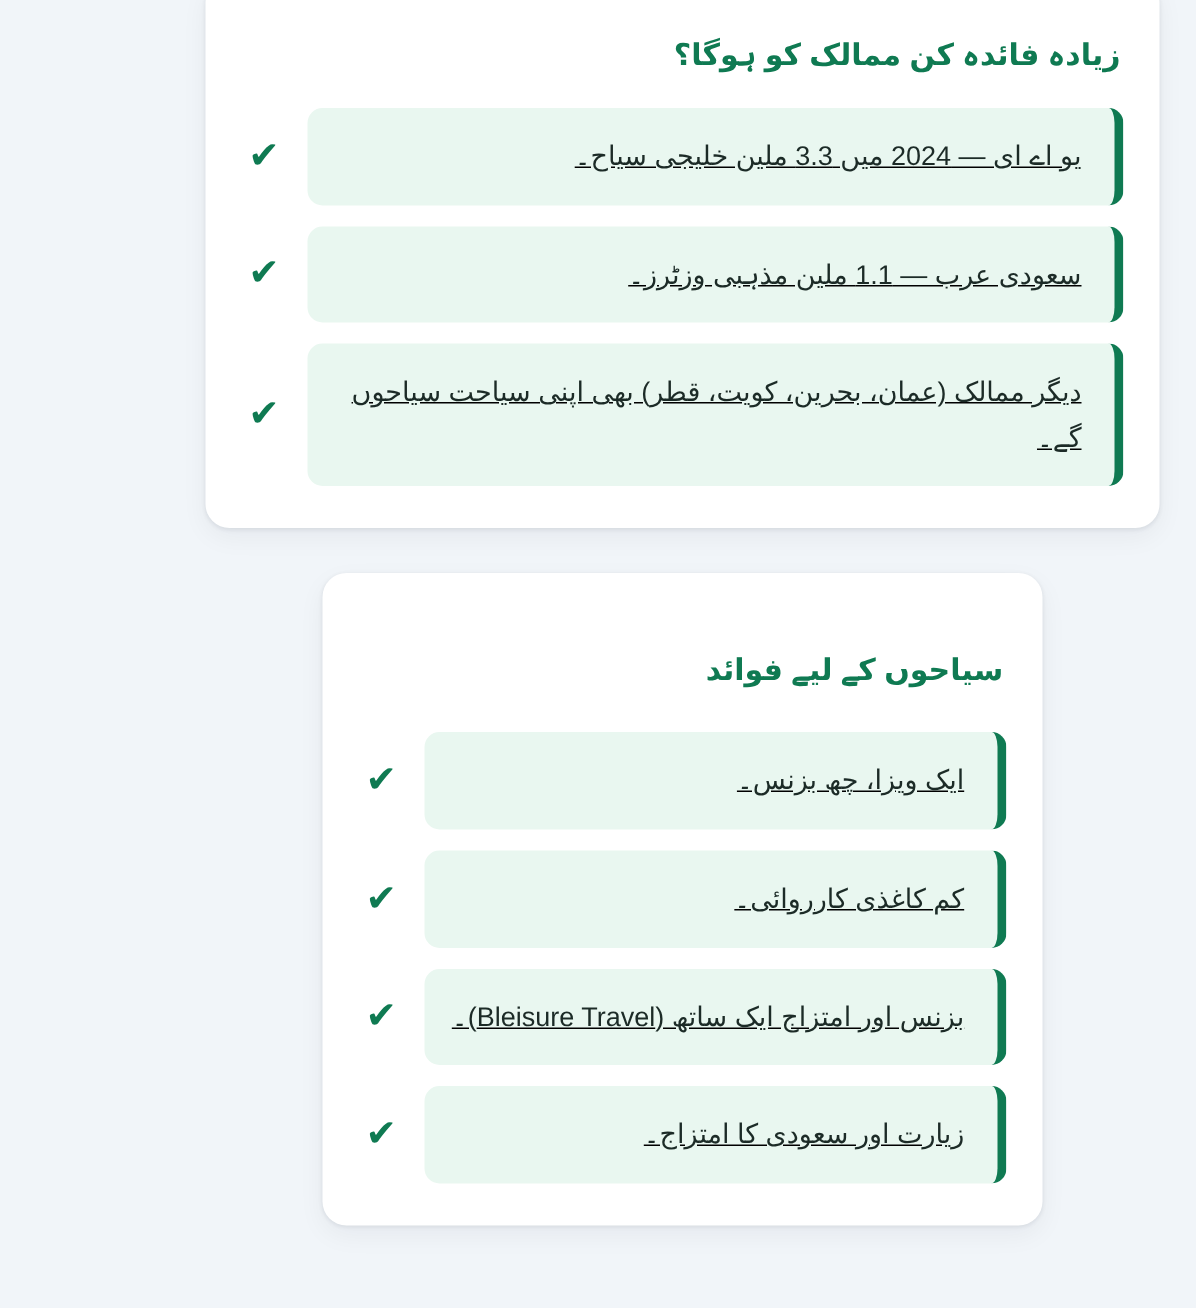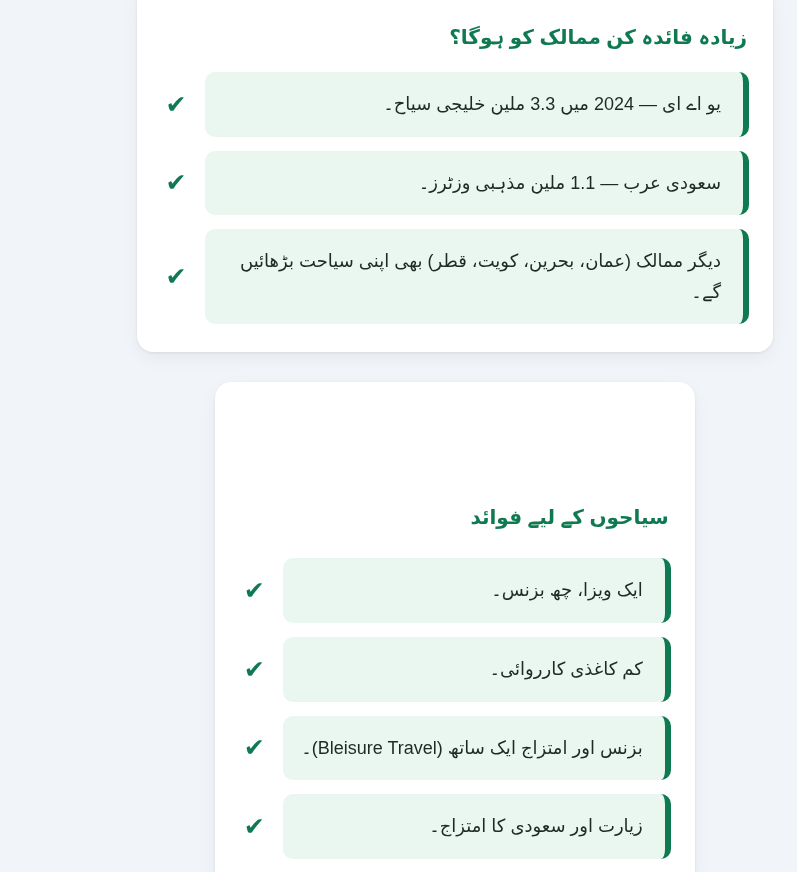--- a/index.html
+++ b/index.html
@@ -49,21 +49,21 @@
     color: #0f7a52;
     font-size: 20px;
     font-weight: bold;
     text-align: right;
     direction: rtl;
     margin: 22px 2px 20px 2px;
     line-height: 1.5;
   }
 
   .card.second .card-title {
-    margin-top: 110px;
+    margin-top: 40px;
     margin-bottom: 26px;
   }
 
   .item-list {
     display: flex;
     flex-direction: column;
     gap: 14px;
   }
 
   .item {
@@ -92,20 +92,21 @@
     background: #e9f7f0;
     border-right: 6px solid #0f7a52;
     border-radius: 10px;
     padding: 17px 22px 17px 18px;
     box-sizing: border-box;
     order: 1;
     min-height: 52px;
     display: flex;
     align-items: center;
     justify-content: flex-start;
+    text-decoration: underline;
   }
 
   .item-text {
     color: #1c2b27;
     font-size: 18px;
     line-height: 1.7;
     text-align: right;
     direction: rtl;
     width: 100%;
   }
@@ -130,21 +131,21 @@
       <div class="item">
         <div class="item-check">✔</div>
         <div class="item-body">
           <div class="item-text">سعودی عرب — 1.1 ملین مذہبی وزٹرز۔</div>
         </div>
       </div>
 
       <div class="item">
         <div class="item-check">✔</div>
         <div class="item-body">
-          <div class="item-text">دیگر ممالک (عمان، بحرین، کویت، قطر) بھی اپنی سیاحت بڑھائیں گے۔</div>
+          <div class="item-text">دیگر ممالک (عمان، بحرین، کویت، قطر) بھی اپنی سیاحت سیاحوں گے۔</div>
         </div>
       </div>
 
     </div>
   </section>
 
   <section class="card second">
     <h2 class="card-title">سیاحوں کے لیے فوائد</h2>
 
     <div class="item-list">

